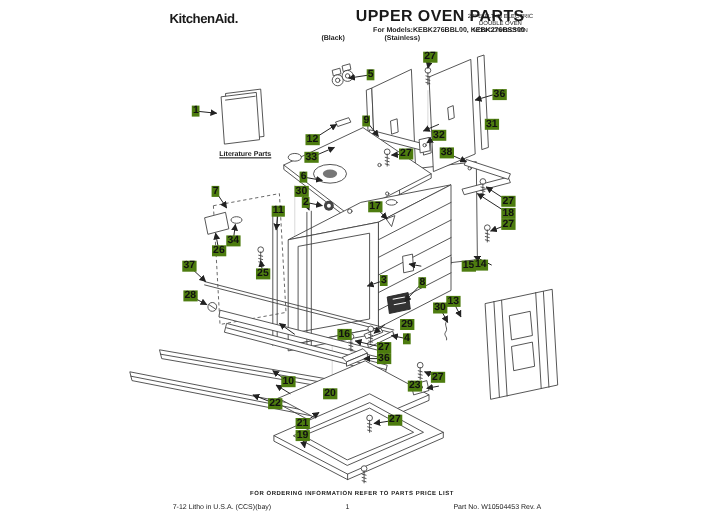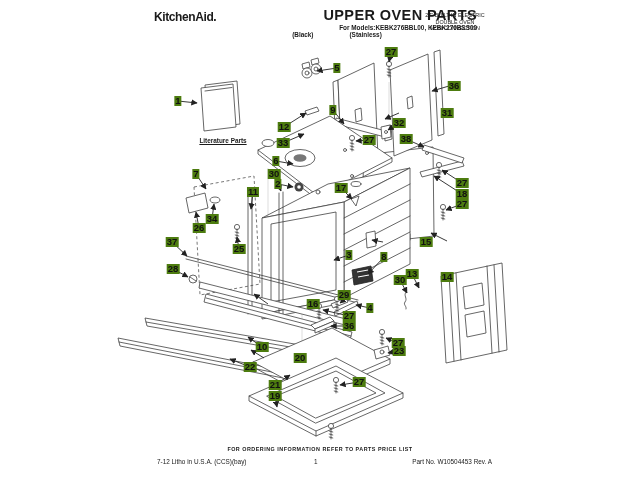--- a/index.html
+++ b/index.html
@@ -273,38 +273,38 @@
       <div class="callout" style="left: 274px; top: 174px;">30</div>
       <div class="callout" style="left: 278px; top: 184px;">2</div>
       <div class="callout" style="left: 253px; top: 192px;">11</div>
       <div class="callout" style="left: 341px; top: 188px;">17</div>
       <div class="callout" style="left: 212px; top: 219px;">34</div>
       <div class="callout" style="left: 199px; top: 228px;">26</div>
       <div class="callout" style="left: 239px; top: 249px;">25</div>
       <div class="callout" style="left: 383px; top: 242px; margin-left: 43px;">15</div>
       <div class="callout" style="left: 384px; top: 257px;">8</div>
       <div class="callout" style="left: 349px; top: 255px;">3</div>
-      <div class="callout" style="left: 447px; top: 241px; margin-top: 36px;">14</div>
+      <div class="callout" style="left: 437px; top: 241px;">14</div>
       <div class="callout" style="left: 462px; top: 183px;">27</div>
       <div class="callout" style="left: 462px; top: 194px;">18</div>
       <div class="callout" style="left: 462px; top: 204px;">27</div>
       <div class="callout" style="left: 172px; top: 242px;">37</div>
       <div class="callout" style="left: 173px; top: 269px;">28</div>
       <div class="callout" style="left: 268px; top: 304px; margin-left: 45px;">16</div>
       <div class="callout" style="left: 262px; top: 347px;">10</div>
       <div class="callout" style="left: 264px; top: 358px; margin-left: 36px;">20</div>
       <div class="callout" style="left: 250px; top: 367px;">22</div>
       <div class="callout" style="left: 275px; top: 385px; text-align: center;">21</div>
       <div class="callout" style="left: 275px; top: 396px;">19</div>
-      <div class="callout" style="left: 344px; top: 295px;">29</div>
+      <div class="callout" style="left: 370px; top: 295px;">29</div>
       <div class="callout" style="left: 370px; top: 308px;">4</div>
       <div class="callout" style="left: 349px; top: 316px;">27</div>
       <div class="callout" style="left: 349px; top: 326px;">36</div>
       <div class="callout" style="left: 398px; top: 343px;">27</div>
-      <div class="callout" style="left: 399px; top: 351px; text-align: center;">23</div>
+      <div class="callout" style="left: 377px; top: 351px; text-align: center;">23</div>
       <div class="callout" style="left: 359px; top: 382px;">27</div>
       <div class="callout" style="left: 400px; top: 280px;">30</div>
       <div class="callout" style="left: 412px; top: 274px;">13</div>
     </div>
 
   <div class="abs" id="ordering">FOR ORDERING INFORMATION REFER TO PARTS PRICE LIST</div>
   <div class="abs" id="litho">7-12 Litho in U.S.A. (CCS)(bay)</div>
   <div class="abs" id="pageno">1</div>
   <div class="abs" id="partno">Part No. W10504453 Rev. A</div>
 </div>

